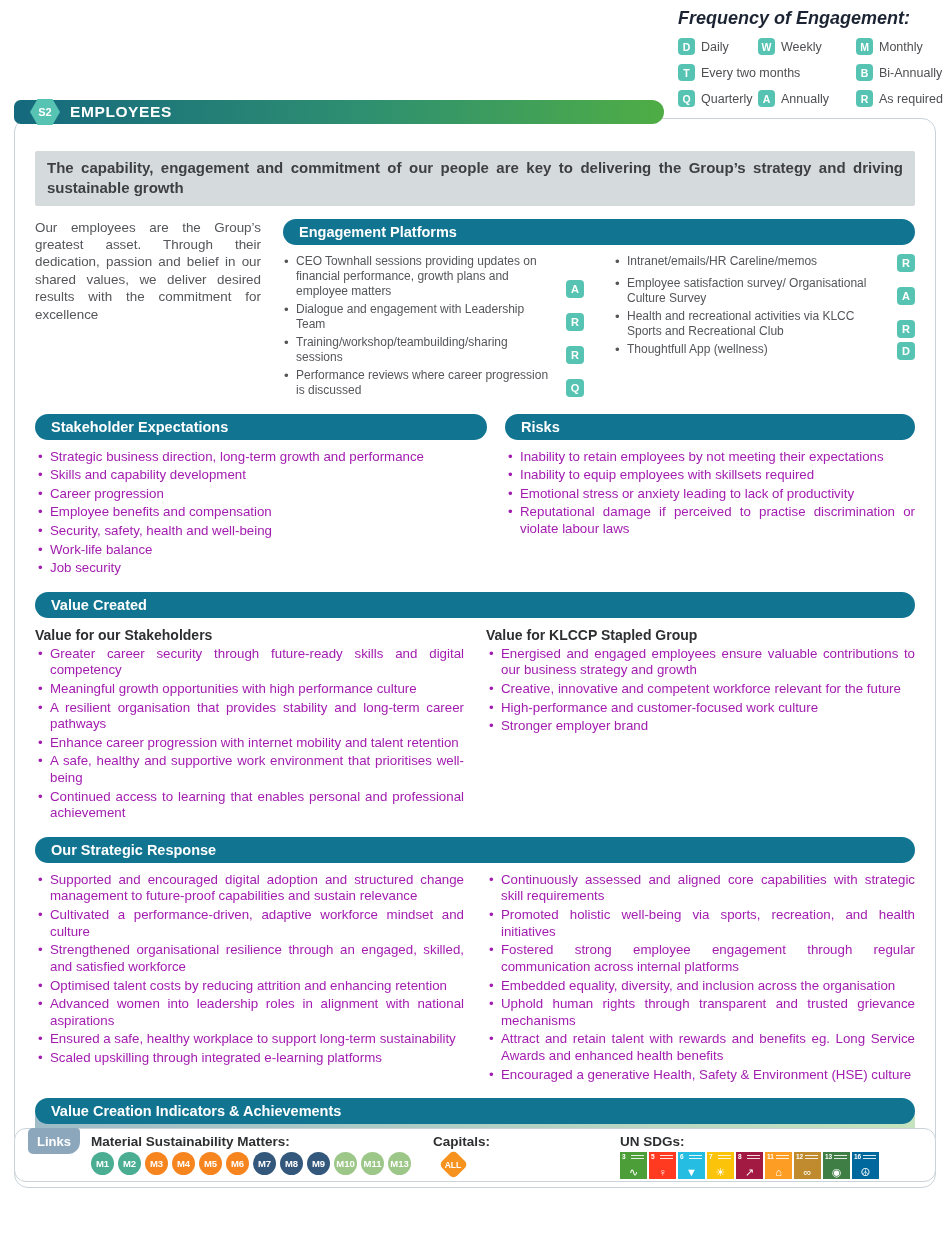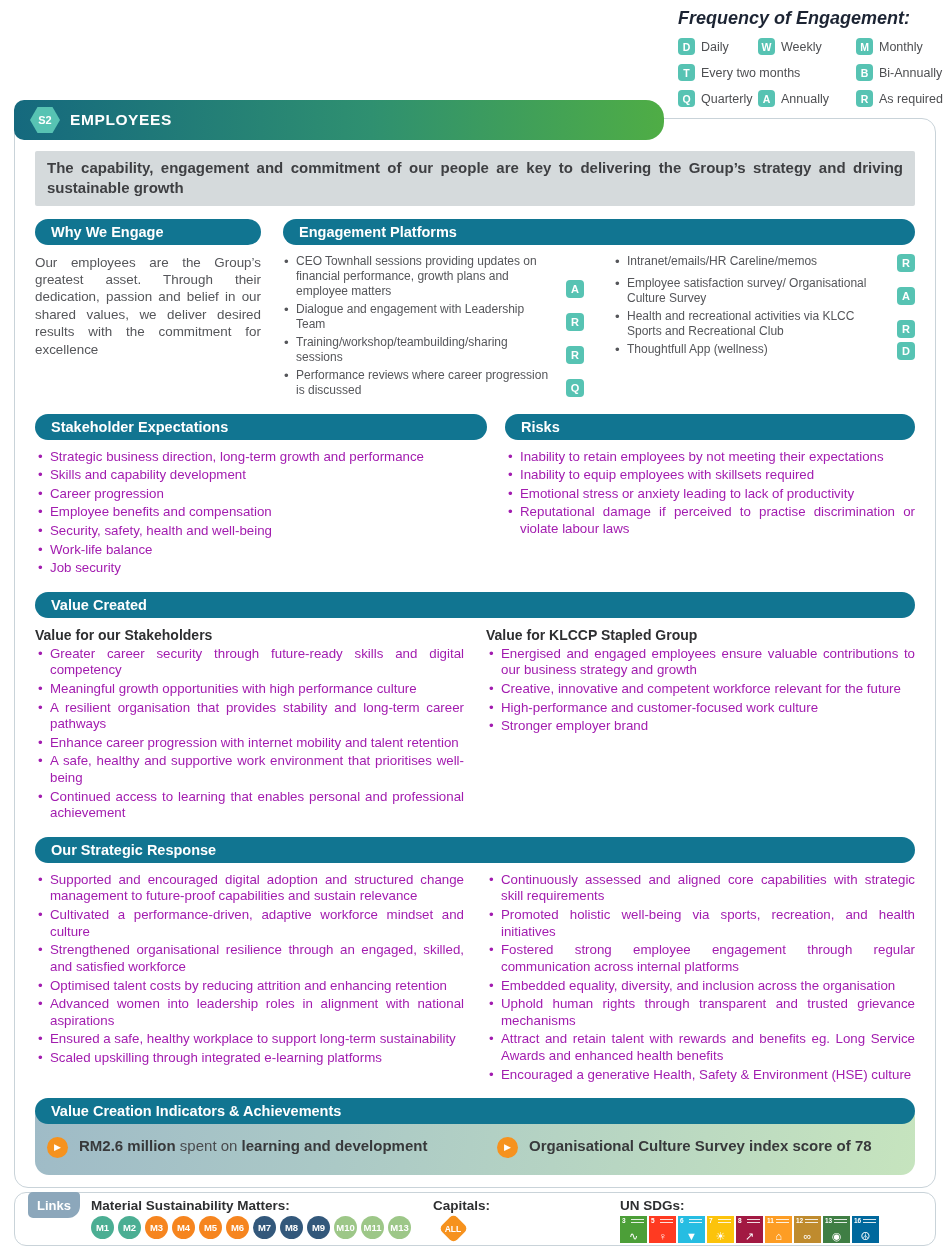--- a/index.html
+++ b/index.html
@@ -9,21 +9,21 @@
   
   .legend { position:absolute; top:8px; right:12px; width:260px; }
   .legend-title { font-style:italic; font-weight:bold; font-size:18px; color:#1C2433; margin-bottom:9px; }
   .legend-grid { display:grid; grid-template-columns:80px 98px 82px; row-gap:9px; }
   .legend-item { display:flex; align-items:center; gap:6px; font-size:12.5px; color:#4E4F52; white-space:nowrap; }
   .li-t { grid-column:1 / 3; }
   .fbadge { width:17px; height:17px; flex:none; border-radius:4px; background:#57C3B3; color:#fff;
             font-weight:bold; font-size:10.5px; display:flex; align-items:center; justify-content:center; }
 
   
-  .banner { position:absolute; left:14px; top:100px; width:650px; height:40px; z-index:3;
+  .banner { position:absolute; left:14px; top:100px; width:650px; height:24px; z-index:3;
             background:linear-gradient(90deg,#15697E 0%,#2F9070 55%,#4FAD45 100%);
             border-radius:10px 18px 18px 10px; display:flex; align-items:center; }
   .hex { width:30px; height:26px; margin-left:16px; background:#57C3B3; color:#fff; font-weight:bold; font-size:11px;
          clip-path:polygon(25% 0,75% 0,100% 50%,75% 100%,25% 100%,0 50%);
          display:flex; align-items:center; justify-content:center; }
   .banner-title { margin-left:10px; color:#fff; font-weight:bold; font-size:15.5px; letter-spacing:.6px; }
 
   
   .card { position:absolute; left:14px; top:118px; width:922px; height:1070px; background:#fff;
           border:1px solid #C9D3D9; border-radius:14px; padding:32px 12px 11px; overflow:hidden; }
@@ -66,21 +66,21 @@
   .ind-panel { background:linear-gradient(100deg,#9FBBC7 0%,#ABC9C6 35%,#C6E4BE 100%);
                border-radius:8px 8px 14px 14px; margin-top:-15px; padding:27px 14px 2px 12px;
                display:flex; gap:46px; }
   .ind-col { flex:1; }
   .ind-item { display:flex; gap:11px; margin-bottom:15px; font-size:15px; line-height:1.32; color:#4A4B4E; }
   .ind-arrow { width:21px; height:21px; flex:none; border-radius:50%; background:#F6921E; color:#fff;
                display:flex; align-items:center; justify-content:center; font-size:9px; margin-top:1px; }
   .seg-b { font-weight:bold; color:#38393B; }
 
   
-  .footer { position:absolute; left:14px; top:1192px; width:922px; height:54px; background:#fff;
+  .footer { position:absolute; left:14px; top:1128px; width:922px; height:54px; background:#fff;
             border:1px solid #C9D3D9; border-radius:12px; }
   .links-tab { position:absolute; left:13px; top:-1px; width:52px; height:26px; background:#8CA7BB;
                color:#fff; font-weight:bold; font-size:13px; display:flex; align-items:center;
                justify-content:center; border-radius:5px 4px 12px 5px; cursor:pointer; }
   .footer-inner { display:flex; align-items:flex-start; padding:5px 10px 0 76px; }
   .f-label { font-weight:bold; font-size:13.5px; color:#2E2F31; white-space:nowrap; }
   .m-row { display:flex; gap:4px; margin-top:3px; }
   .m-badge { width:23px; height:23px; border-radius:50%; color:#fff; font-weight:bold; font-size:9.5px;
              display:flex; align-items:center; justify-content:center; }
   .cap-block { margin-left:22px; }
@@ -140,21 +140,20 @@
   <div class="hex">S2</div>
   <div class="banner-title">EMPLOYEES</div>
 </div>
 
 <div class="card">
 
   <div class="intro">The capability, engagement and commitment of our people are key to delivering the Group’s strategy and driving sustainable growth</div>
 
   <div class="section cols">
     <div class="col-why">
-      <div class="pill">Why We Engage</div>
       <div class="why-text">Our employees are the Group’s greatest asset. Through their dedication, passion and belief in our shared values, we deliver desired results with the commitment for excellence</div>
     </div>
     <div class="col-ep">
       <div class="pill">Engagement Platforms</div>
       <div class="ep-cols">
         <ul class="ep-col">
           <li class="ep-item">
               <span class="ep-text">CEO Townhall sessions providing updates on financial performance, growth plans and employee matters</span>
               <span class="fbadge fbadge-lg">A</span>
             </li>

